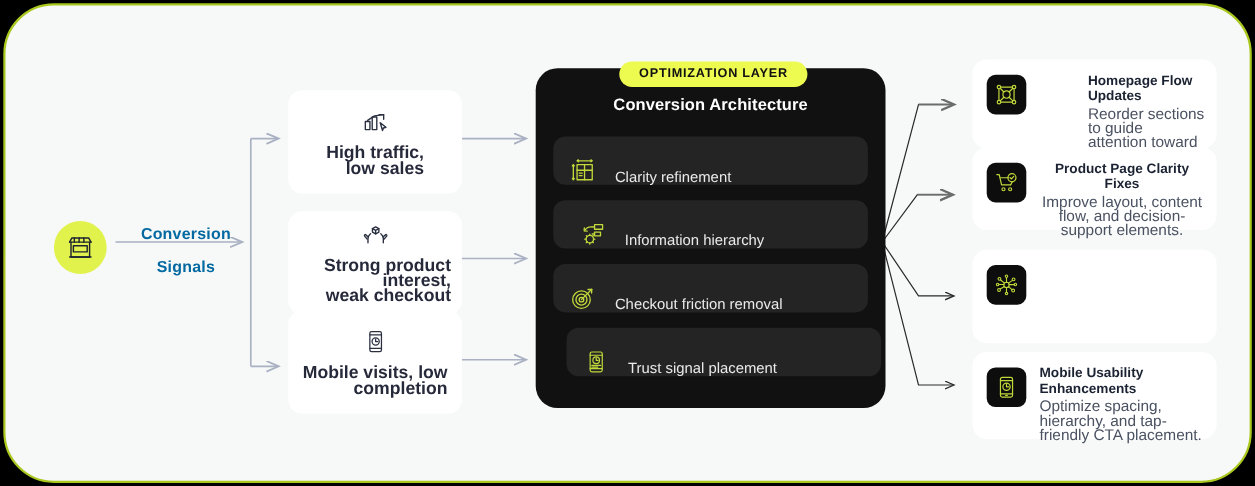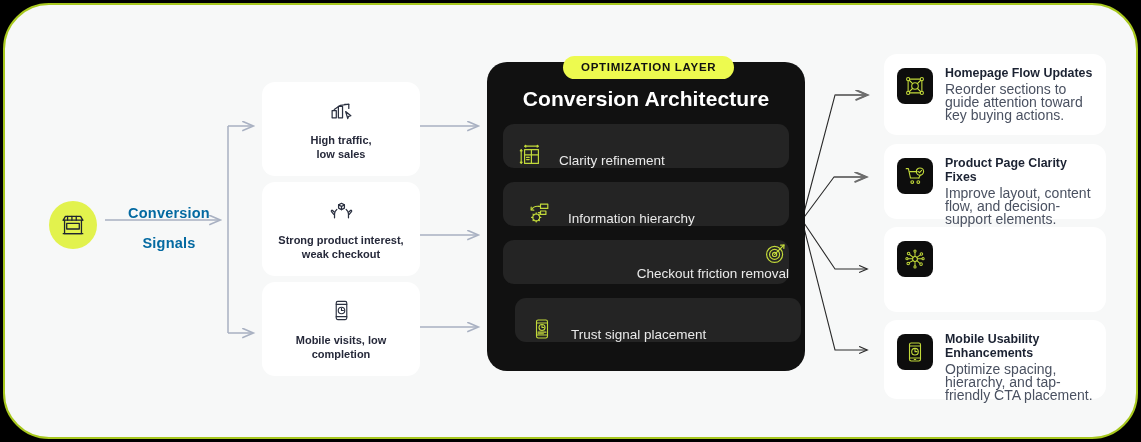--- a/index.html
+++ b/index.html
@@ -54,29 +54,29 @@
     width: 158px;
     background: #fff;
     border-radius: 13px;
     display: flex;
     flex-direction: column;
     align-items: center;
     justify-content: center;
     padding: 10px 10px;
   }
   #signal-card-0 { top: 77px;  height: 94px; }
-  #signal-card-1 { top: 177px; height: 94px; }
+  #signal-card-1 { top: 187px; height: 94px; }
   #signal-card-2 { top: 277px; height: 94px; }
 
   .signal-icon { height: 26px; margin-bottom: 9px; display:flex; align-items:center; justify-content:center;}
   .signal-label {
-    font-size: 11px;
+    font-size: 16px;
     font-weight: bold;
     color: #26293a;
-    text-align: center;
+    text-align: right;
     line-height: 14px;
     white-space: pre-line;
   }
 
   
   #center-panel {
     position: absolute;
     left: 482px; top: 57px;
     width: 318px; height: 309px;
     background: #111111;
@@ -93,59 +93,59 @@
     padding: 5px 18px 6px;
     border-radius: 13px;
     z-index: 5;
   }
   #center-title {
     position: absolute;
     left: 482px; top: 82px;
     width: 318px;
     text-align: center;
     color: #fff;
-    font-size: 21px;
+    font-size: 15px;
     font-weight: bold;
     letter-spacing: .1px;
   }
   .opt-item {
     position: absolute;
     left: 498px;
     width: 286px;
     height: 44px;
     background: #242424;
     border-radius: 11px;
     display: flex;
     align-items: flex-end;
     padding-left: 14px;
   }
   #opt-item-0 { top: 119px; }
   #opt-item-1 { top: 177px; padding-left: 23px; }
-  #opt-item-2 { top: 235px; flex-direction: column; }
+  #opt-item-2 { top: 235px; }
   #opt-item-3 { top: 293px; margin-left: 12px; }
   .opt-icon { width: 26px; height: 26px; display:flex; align-items:center; justify-content:center; flex: 0 0 auto; }
   .opt-label {
     color: #eaeaea;
     font-size: 13.5px;
     margin-left: 16px;
     white-space: nowrap;
   }
 
   
   .outcome-card {
     position: absolute;
     left: 879px;
     width: 222px;
     background: #fff;
     border-radius: 13px;
     display: flex;
     padding: 12px 11px 12px 13px;
   }
-  #outcome-card-0 { top: 49px;  height: 81px; }
-  #outcome-card-1 { top: 139px; height: 75px; }
+  #outcome-card-0 { top: 49px;  height: 81px; gap: 44px; }
+  #outcome-card-1 { top: 129px; height: 75px; text-align: center; }
   #outcome-card-2 { top: 222px; height: 85px; }
   #outcome-card-3 { top: 315px; height: 79px; }
 
   .outcome-icon-box {
     width: 36px; height: 36px;
     background: #0d0d0d;
     border-radius: 8px;
     flex: 0 0 auto;
     display: flex; align-items: center; justify-content: center;
     margin-top: 2px;

